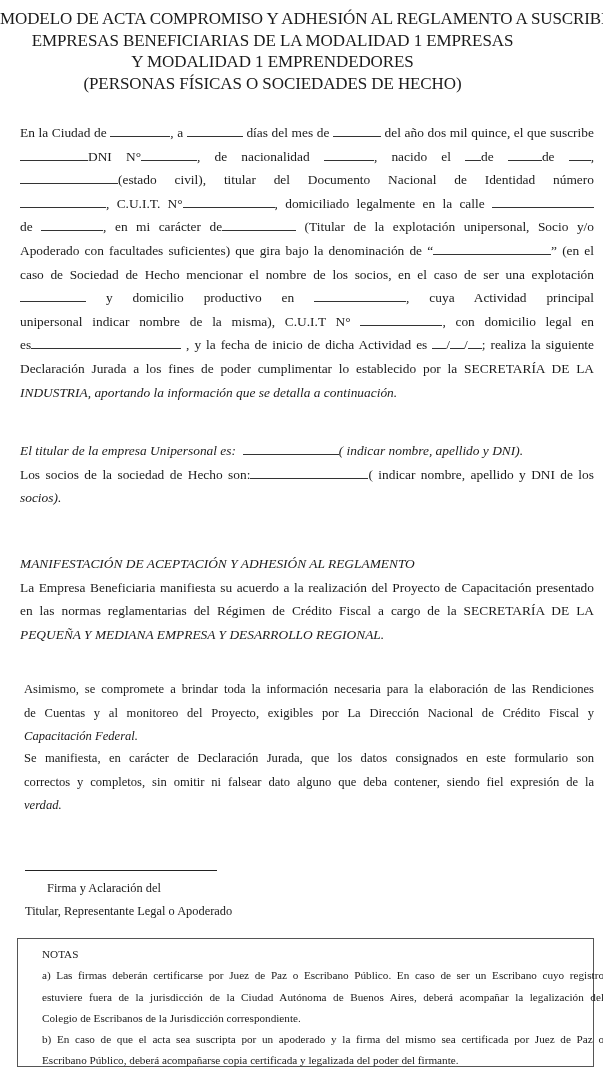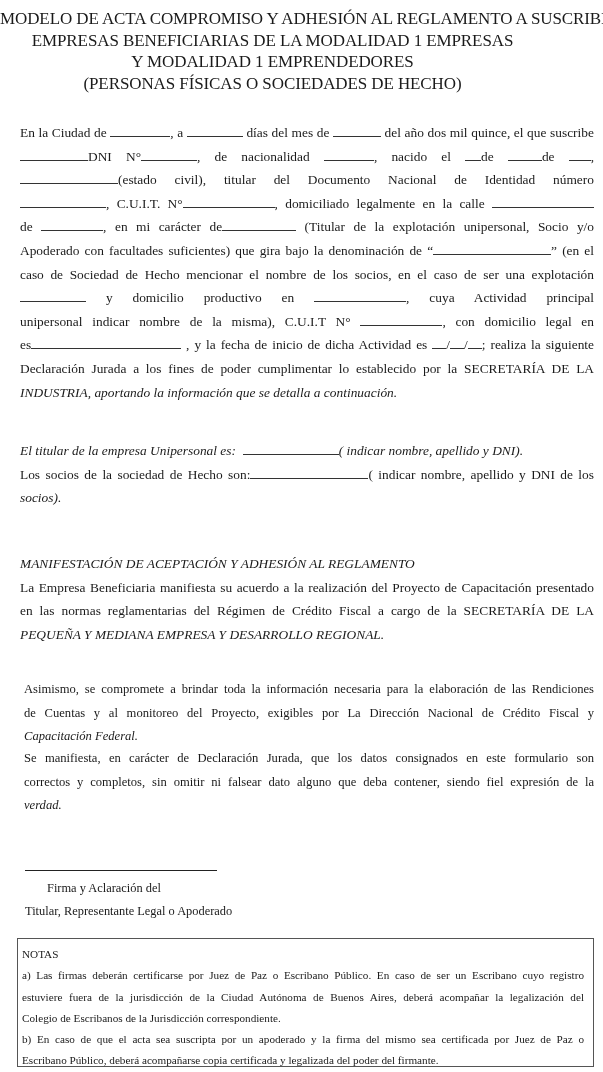--- a/index.html
+++ b/index.html
@@ -30,21 +30,21 @@
     position: absolute; left: 25px; top: 870px; width: 192px; height: 0;
     border-top: 1px solid #222;
   }
   .sig-text {
     position: absolute; left: 25px; top: 877px; font-size: 12.4px; line-height: 23px;
   }
   .sig-text .l1 { padding-left: 22px; }
   .notes {
     position: absolute; left: 17px; top: 938px; width: 577px; height: 129px;
     border: 1px solid #555; box-sizing: border-box;
-    padding: 5px 0 0 4px; font-size: 11.2px; line-height: 21.3px;
+    padding: 5px 0 0 24px; font-size: 11.2px; line-height: 21.3px;
   }
   .notes .nline { display: block; white-space: nowrap; }
   .notes .njust { display: block; white-space: nowrap; text-align: justify; text-align-last: justify; width: 562px; }
 </style>
 </head>
 <body>
 
 <div class="title">
   <div>MODELO DE ACTA COMPROMISO Y ADHESIÓN AL REGLAMENTO A SUSCRIBIR POR LAS</div>
   <div>EMPRESAS BENEFICIARIAS DE LA MODALIDAD 1 EMPRESAS</div>

